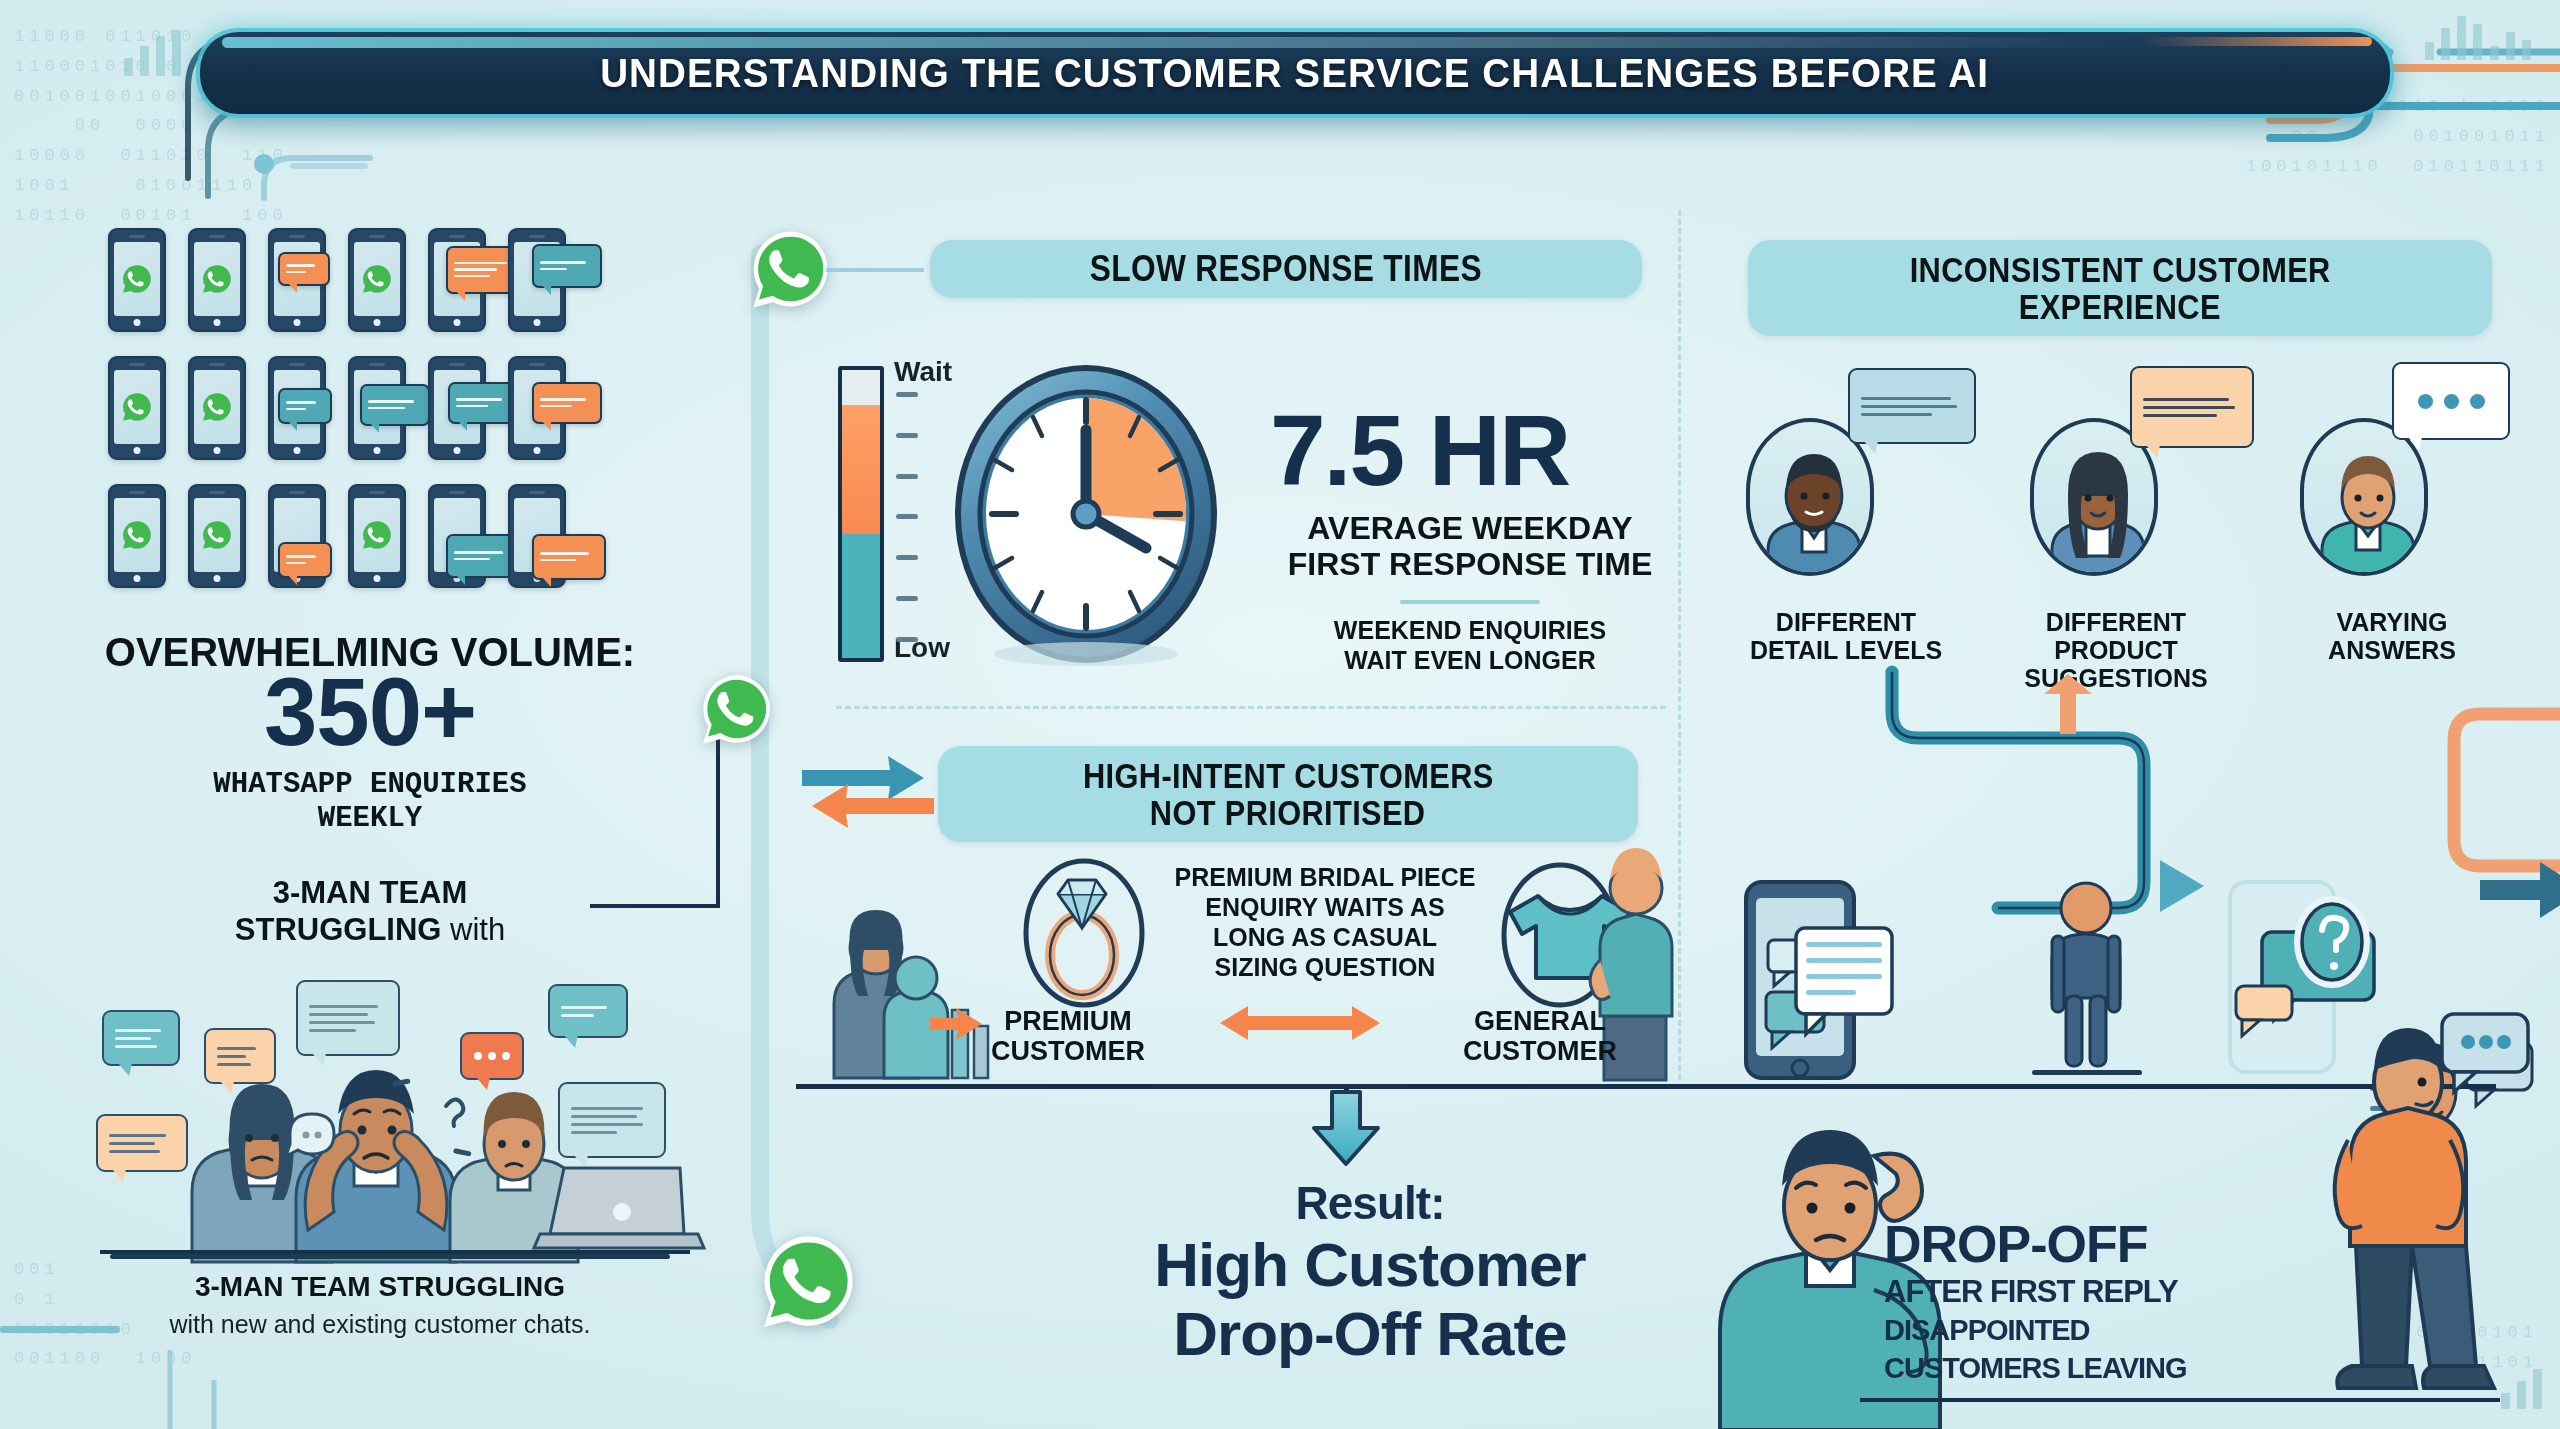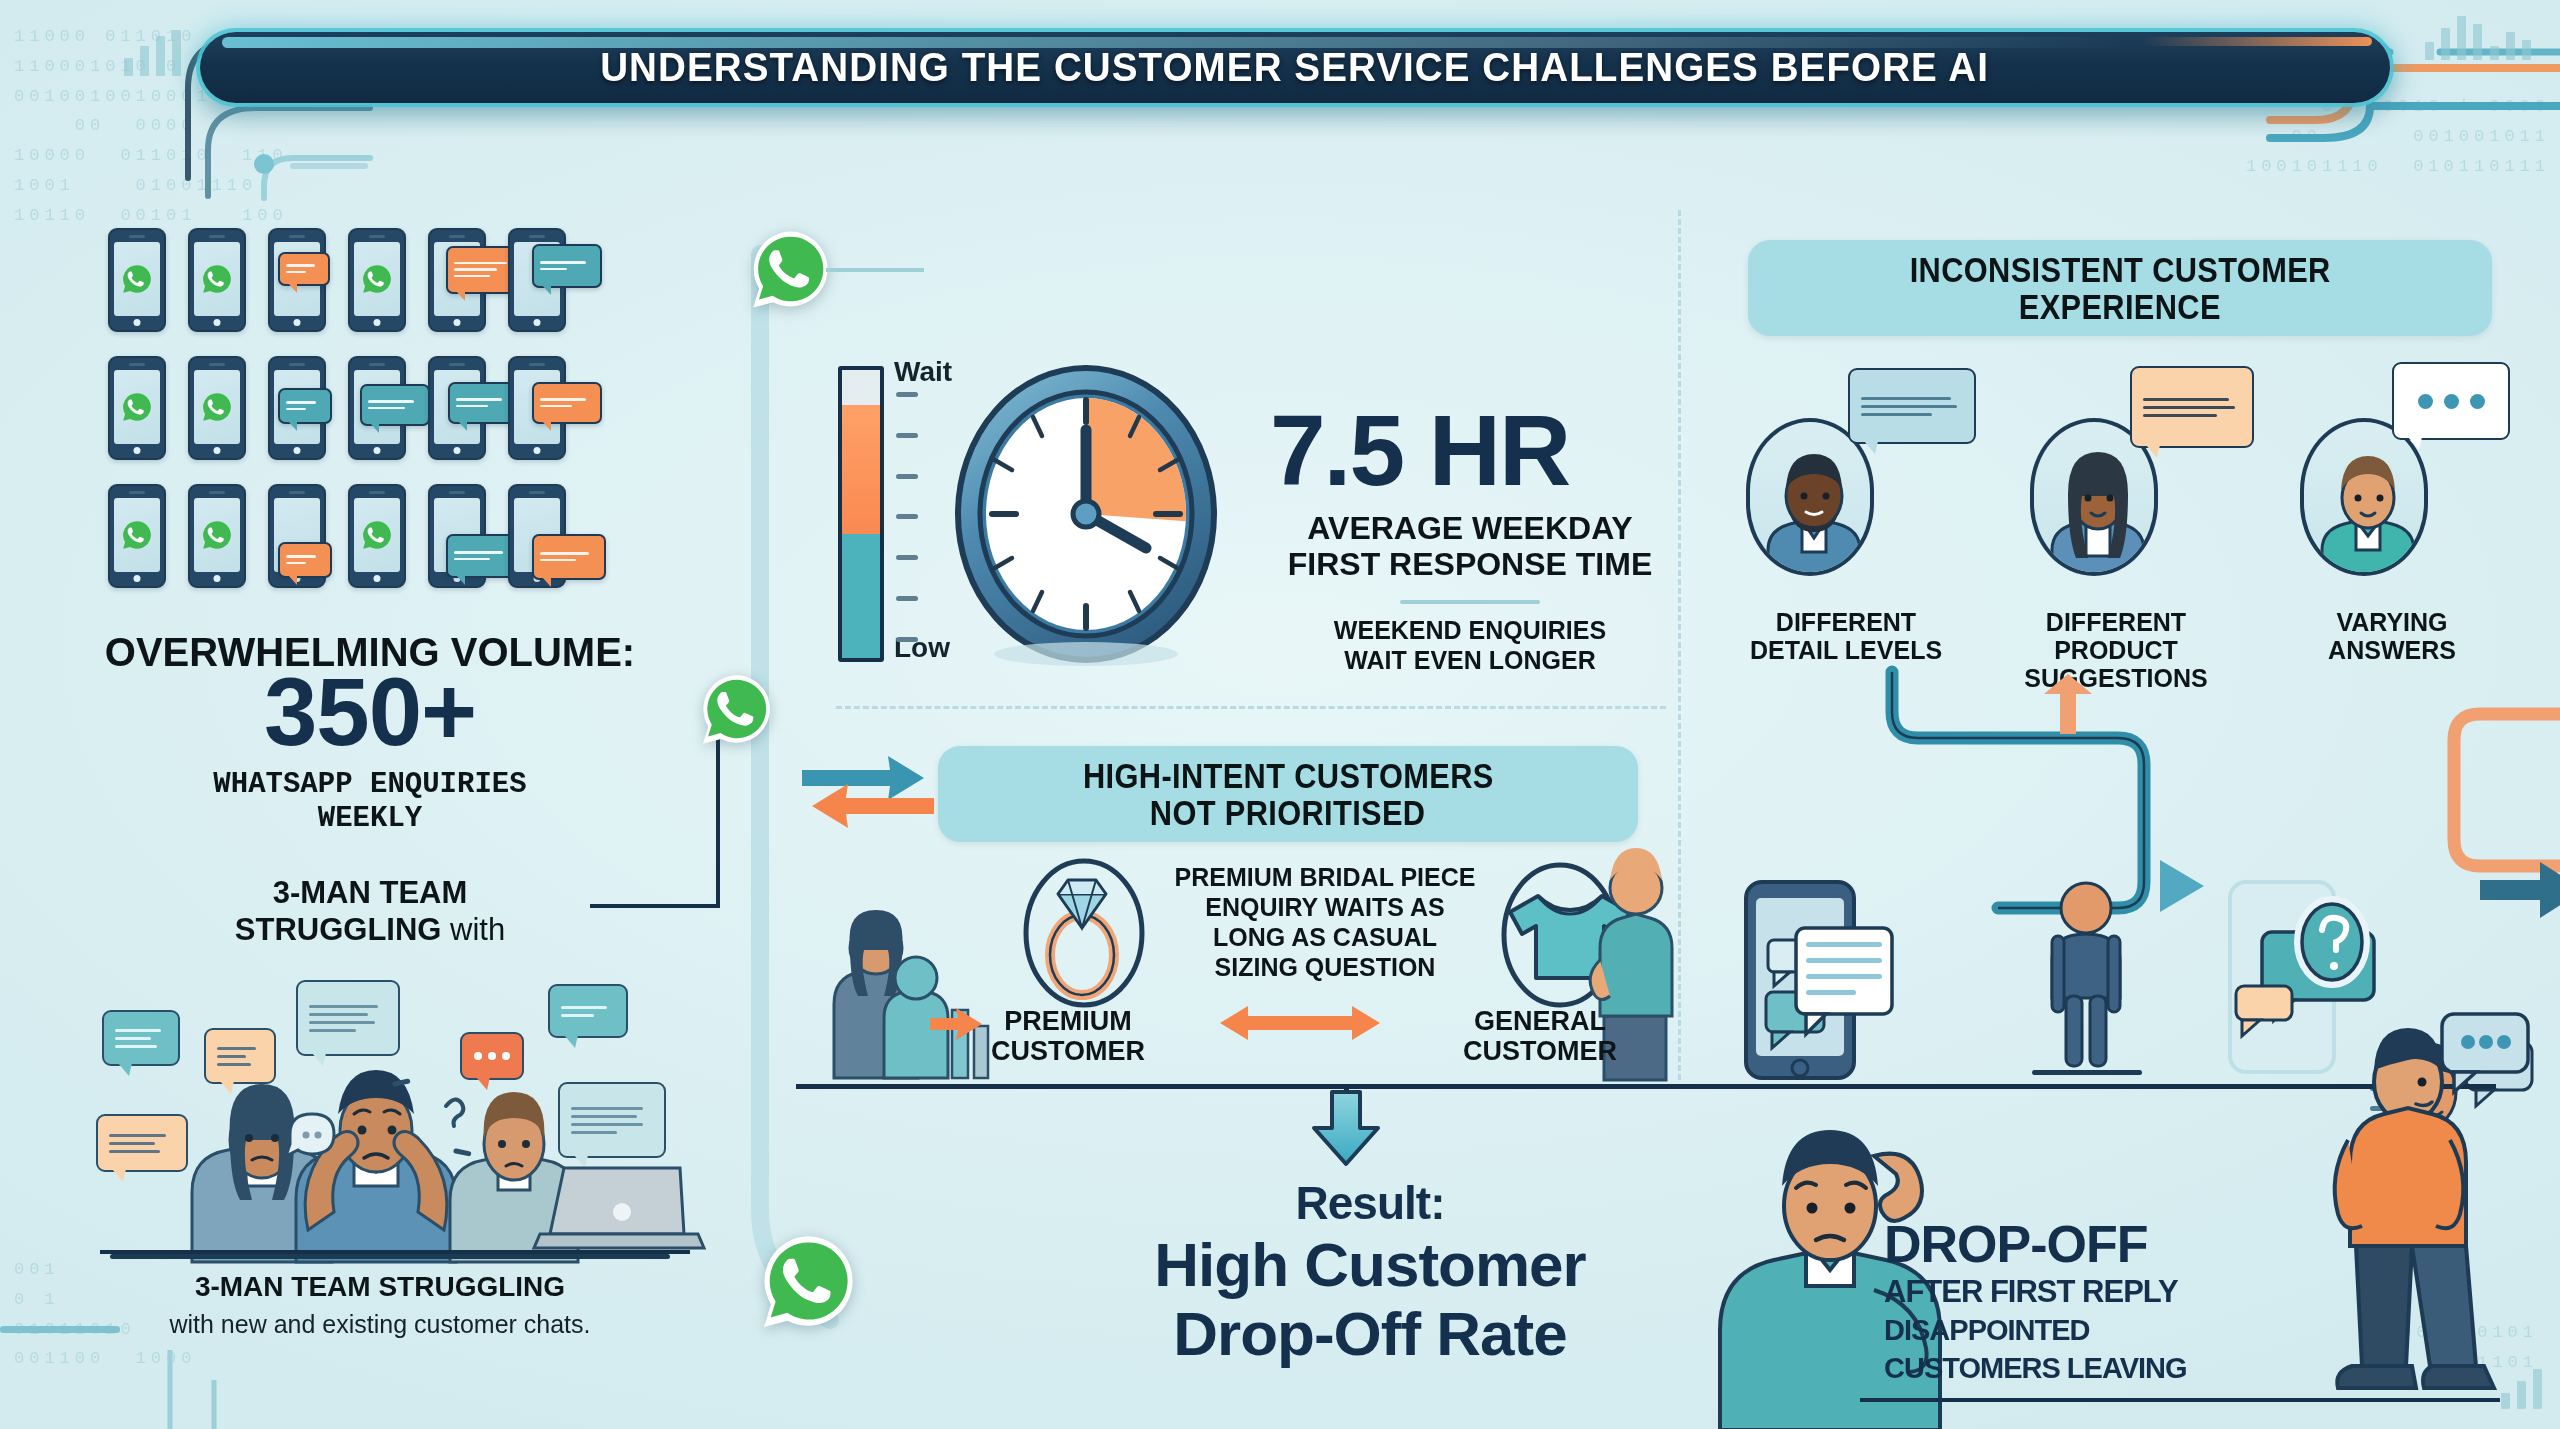--- a/index.html
+++ b/index.html
@@ -27,21 +27,21 @@
     line-height: 1.75;
     white-space: pre;
     font-size: 17px;
     user-select: none;
   }
   .bars { position: absolute; display: flex; align-items: flex-end; gap: 7px; opacity: .6; }
   .bars i { display: block; width: 9px; background: #8fc8d2; border-radius: 1px; }
 
   
   .banner {
-    position: absolute; left: 200px; top: 32px; width: 2190px; height: 71px;
+    position: absolute; left: 200px; top: 32px; width: 2190px; height: 82px;
     border-radius: 38px;
     background: linear-gradient(180deg, #1d3f5c 0%, #15324c 45%, #102a42 100%);
     box-shadow: 0 0 0 4px rgba(73,196,214,.85), 0 0 26px 6px rgba(80,205,225,.45),
                 0 10px 26px rgba(10,35,55,.35);
     display: flex; align-items: center; justify-content: center;
     overflow: hidden;
   }
   .banner::before {
     content:""; position:absolute; left:22px; right:260px; top:5px; height:11px;
     border-radius: 9px;
@@ -542,20 +542,23 @@
   </div>
   <div class="wa" style="left:760px; top:1232px;">
     <svg width="98" height="98" viewBox="0 0 32 32">
       <path fill="#ffffff" d="M16 1.4A14.6 14.6 0 0 0 3.6 23.6L1.3 31l7.7-2A14.6 14.6 0 1 0 16 1.4z"></path>
       <path fill="#3fb950" d="M16 3.4A12.6 12.6 0 0 0 5.1 22.7l-1.6 5.2 5.4-1.5A12.6 12.6 0 1 0 16 3.4z"></path>
       <path fill="#fff" d="M11.6 9.4c-.3-.7-.6-.7-.9-.7h-.8c-.3 0-.8.1-1.1.5s-1.3 1.3-1.3 3.2 1.4 3.7 1.6 4c.2.3 2.7 4.2 6.5 5.8 3.2 1.3 3.9 1 4.6.9.7-.1 2.3-.9 2.6-1.9s.3-1.7.2-1.8c-.1-.2-.4-.3-.8-.5s-2.3-1.1-2.6-1.2c-.4-.1-.6-.2-.9.2s-1 1.2-1.2 1.5c-.2.2-.4.3-.8.1s-1.6-.6-3.1-1.9c-1.1-1-1.9-2.3-2.2-2.7s0-.6.2-.8c.2-.2.4-.4.6-.7.2-.2.3-.4.4-.7s0-.5-.1-.7c-.1-.2-.8-2.2-1.1-2.9z"></path>
     </svg>
   </div>
   <div class="solidline" style="left:826px; top:268px; width:98px; height:4px; background:#9ed0da;"></div>
 
+  <div class="pill" style="left:930px; top:240px; width:712px; height:58px; position:absolute;">
+    <span class="cond" style="font-size:36px;">Slow Response Times</span>
+  </div>
 
   <div class="gauge">
     <span class="g-top"></span>
     <span class="g-mid"></span>
     <span class="g-bot"></span>
   </div>
   <div style="position:absolute; left:894px; top:356px; font-size:28px; color:#14232c; font-weight:700;">Wait</div>
   <div style="position:absolute; left:894px; top:632px; font-size:28px; color:#14232c; font-weight:700;">Low</div>
   <div class="ticks">
     <i></i>

